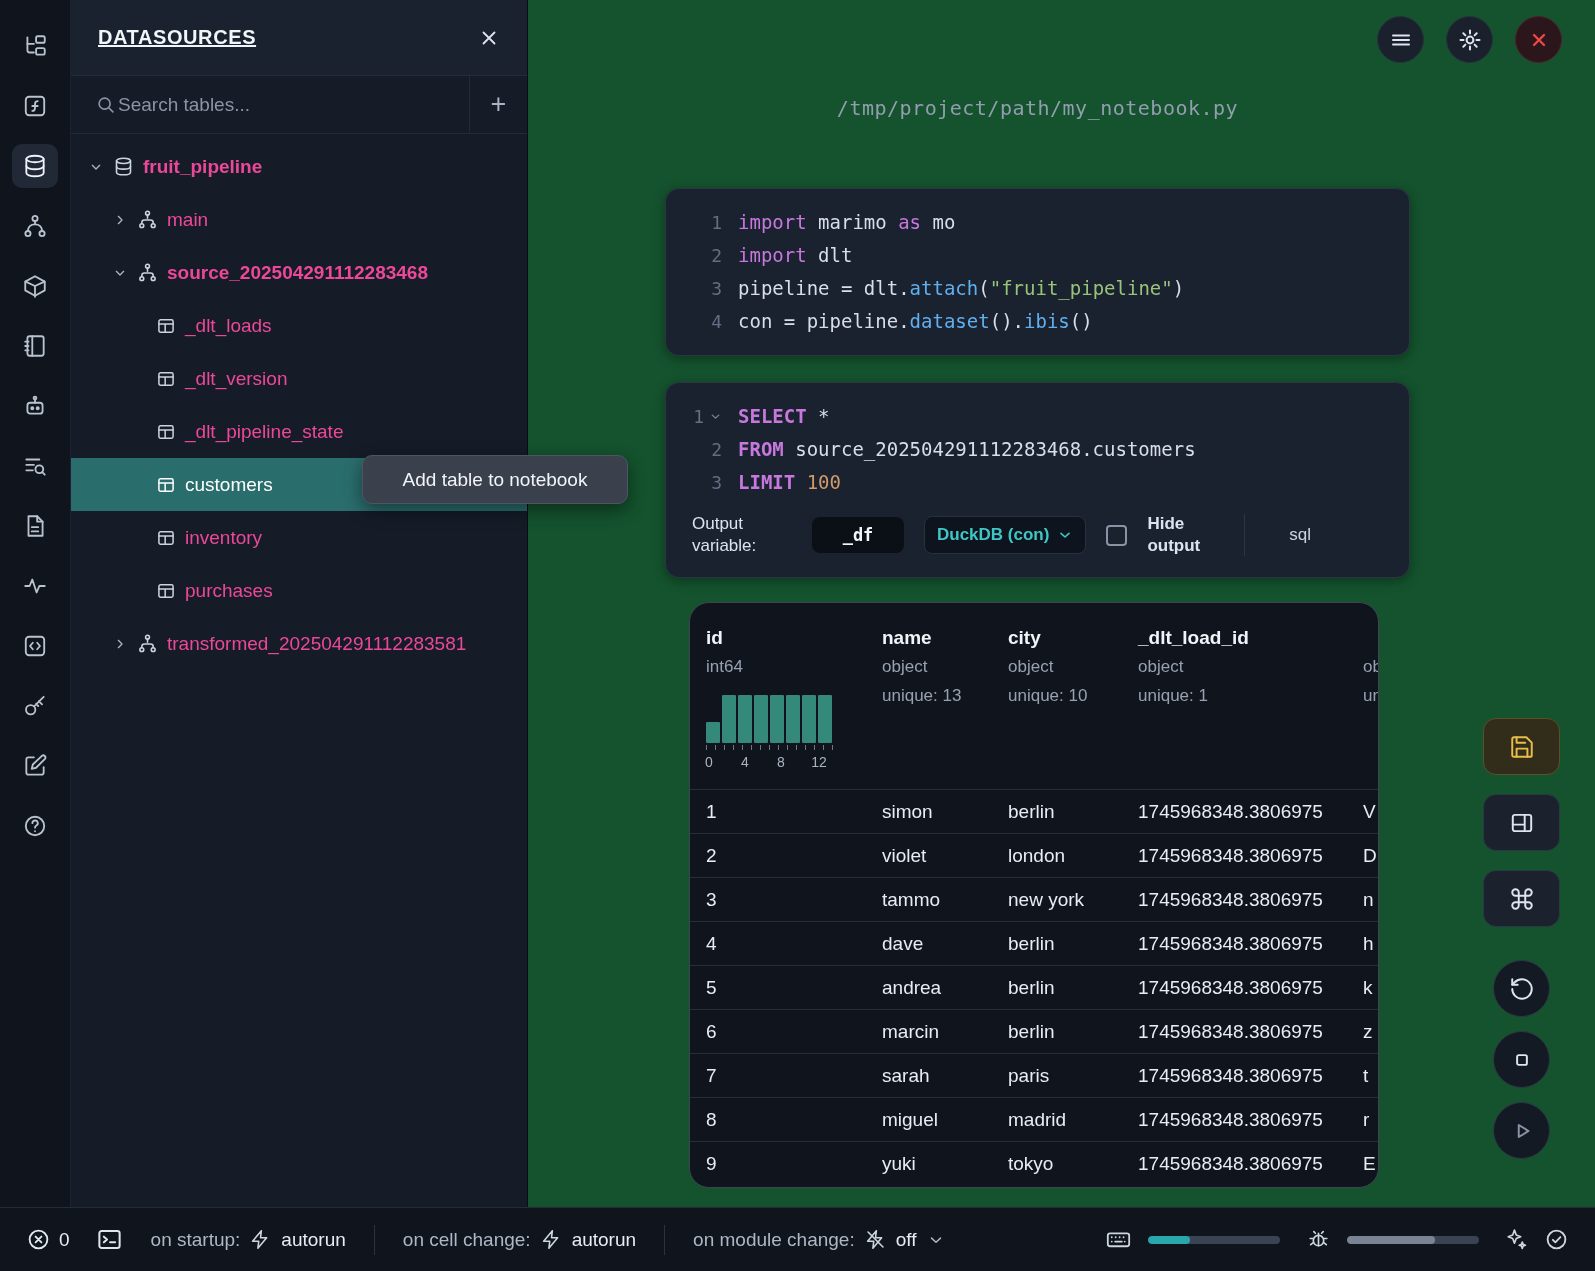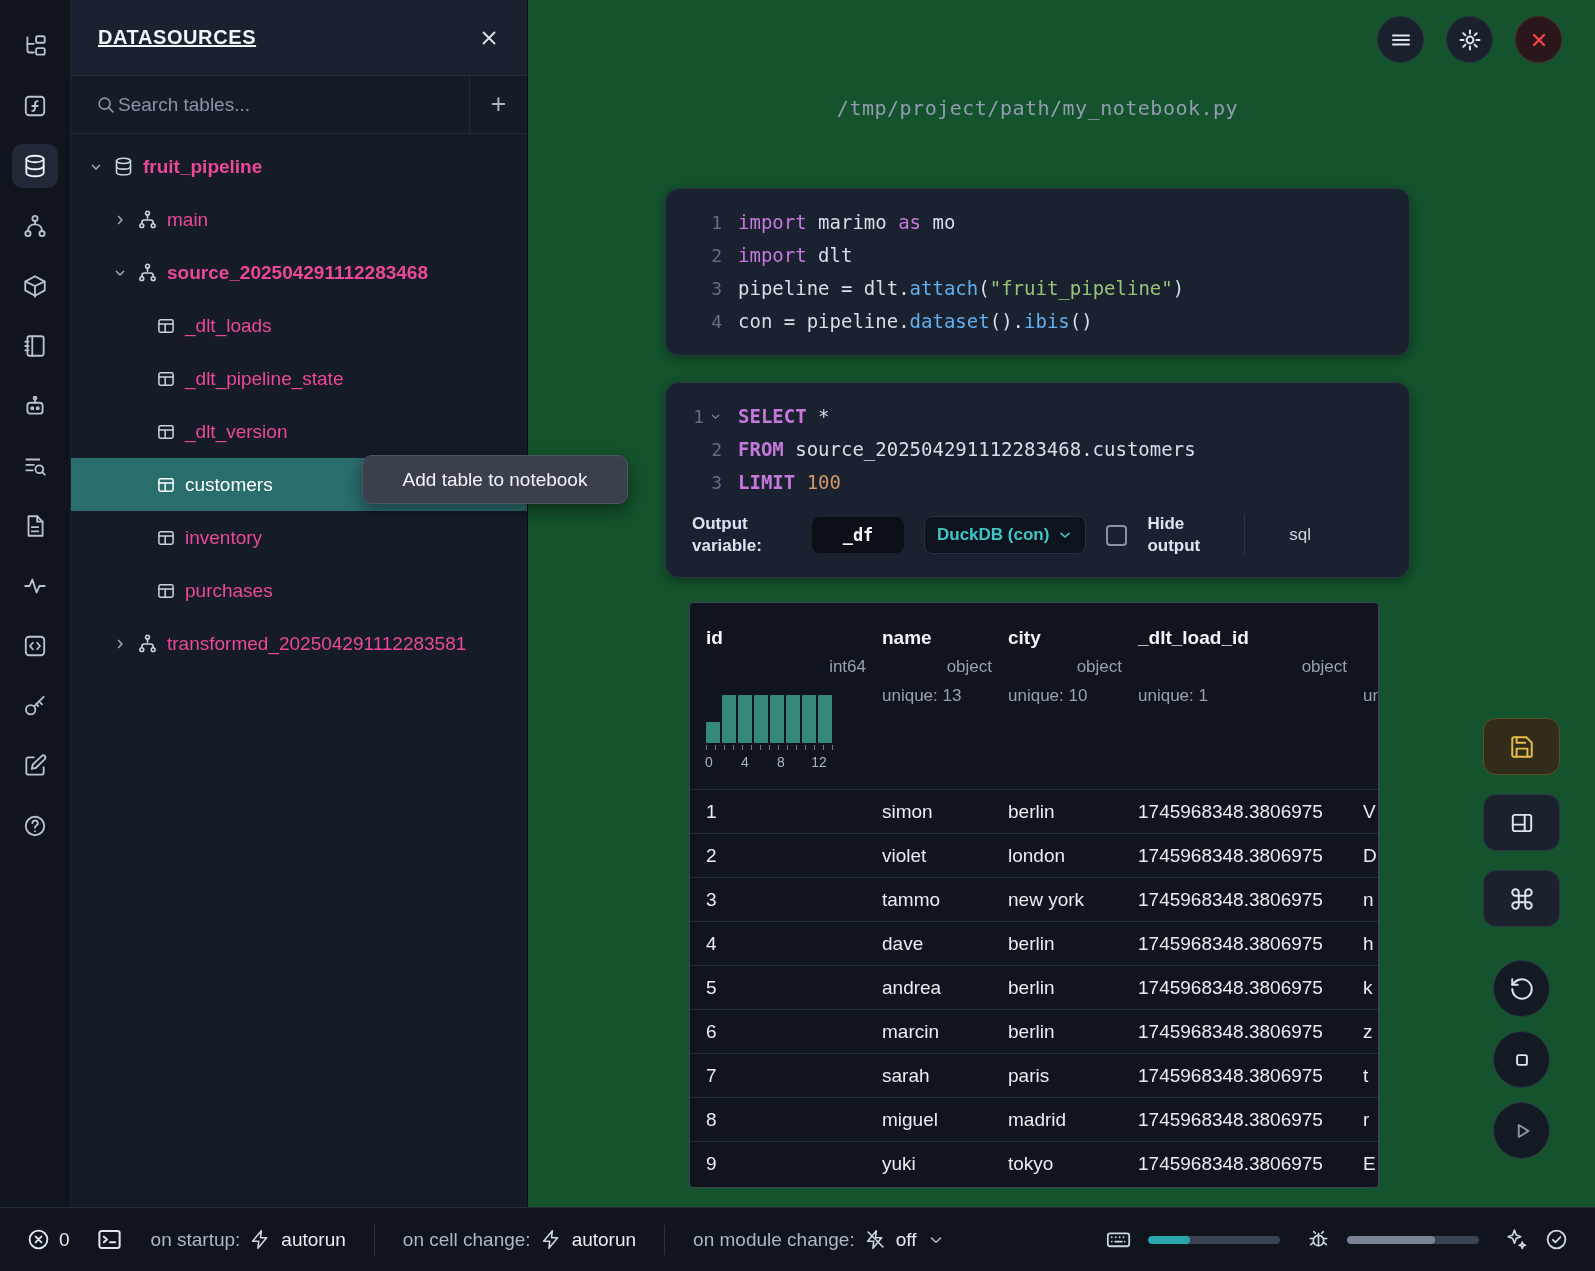--- a/index.html
+++ b/index.html
@@ -59,41 +59,41 @@
   .code{margin-left:16px;font-family:"DejaVu Sans Mono",monospace;font-size:19px;white-space:pre;}
   .code-line{height:33px;line-height:33px;}
   .tk-kw{color:#c678dd;}
   .sqlcode .tk-kw{font-weight:bold;}
   .tk-fn{color:#61afef;}
   .tk-str{color:#98c379;}
   .tk-num{color:#d19a66;}
   .tk-pl,.tk-op{color:#d7deea;}
   .cell.sql{margin-top:26px;padding:17px 26px 0;}
   .cell-footer{display:flex;align-items:center;gap:20px;padding:14px 0 20px;}
-  .out-label{width:100px;font-size:17px;font-weight:bold;color:#dbe4f0;line-height:1.3;}
+  .out-label{width:100px;font-size:17px;font-weight:normal;color:#dbe4f0;line-height:1.3;}
   .var-box{background:#0b0f16;border:none;border-radius:8px;padding:8px 0;width:92px;text-align:center;color:#f2f5f9;font-size:17px;font-weight:bold;font-family:"DejaVu Sans Mono",monospace;}
   .engine-select{background:#0e141d;border:1px solid #273140;border-radius:8px;padding:8px 12px;display:flex;align-items:center;gap:8px;color:#3fc6c6;font-weight:bold;font-size:17px;cursor:pointer;}
   .engine-select .selchev{display:flex;color:#3fc6c6;}
   .checkbox{width:21px;height:21px;border:2px solid #8a93a5;border-radius:4px;background:transparent;cursor:pointer;flex-shrink:0;}
   .hide-label{width:62px;font-size:17px;font-weight:bold;color:#dbe4f0;line-height:1.3;}
   .vdiv{width:1px;height:42px;background:#2b3544;margin-left:auto;}
   .lang-label{font-size:17px;color:#cdd5e0;margin:0 72px 0 24px;}
 
   
-  .table-wrap{margin:24px 16px 0 161px;width:690px;height:586px;border:1px solid #3c4554;border-radius:4px;overflow:hidden;background:#10151d;}
+  .table-wrap{margin:24px 16px 0 161px;width:690px;height:586px;border:1px solid #3c4554;border-radius:20px;overflow:hidden;background:#10151d;}
   .tinner{width:877px;}
   .thead{display:flex;height:186px;}
   .thcol{padding:24px 0 0 16px;cursor:pointer;}
   .c0{width:176px;flex-shrink:0;}
   .c1{width:126px;flex-shrink:0;}
   .c2{width:130px;flex-shrink:0;}
   .c3{width:225px;flex-shrink:0;}
   .c4{width:220px;flex-shrink:0;}
   .cname{font-size:19px;font-weight:bold;color:#f0f4f9;min-height:22px;}
-  .cdtype{font-size:17px;color:#97a1b2;margin-top:8px;text-align:right;}
+  .cdtype{font-size:17px;color:#97a1b2;margin-top:8px;}
   .cstat{font-size:17px;color:#97a1b2;margin-top:9px;}
   .hist{margin-top:18px;width:130px;}
   .bars{display:flex;align-items:flex-end;gap:2px;height:48px;}
   .hbar{width:14px;background:#35897a;border-radius:1px;}
   .tickmarks{height:5px;width:128px;margin-top:2px;background:repeating-linear-gradient(90deg,#6b7584 0 1px,transparent 1px 9px);}
   .hticks{position:relative;height:18px;margin-top:4px;font-size:14px;color:#aab3c2;}
   .hticks span{position:absolute;transform:translateX(-50%);}
   .trow{display:flex;height:44px;align-items:center;border-top:1px solid #242d3a;cursor:pointer;}
   .tcell{padding-left:16px;font-size:19px;color:#e8edf4;overflow:hidden;white-space:nowrap;}
 
@@ -333,30 +333,30 @@
             </span>
           <span class="tlabel">_dlt_loads</span>
         </div>
         <div class="titem lv2">
           <span class="ticon">
               <svg width="20" height="20" viewBox="0 0 24 24" fill="none" stroke="currentColor" stroke-width="1.8" stroke-linecap="round" stroke-linejoin="round">
                 <rect x="3.5" y="4.5" width="17" height="15" rx="2"></rect>
                 <path d="M3.5 9.5h17M11 9.5v10"></path>
               </svg>
             </span>
-          <span class="tlabel">_dlt_pipeline_state</span>
+          <span class="tlabel">_dlt_version</span>
         </div>
         <div class="titem lv2">
           <span class="ticon">
               <svg width="20" height="20" viewBox="0 0 24 24" fill="none" stroke="currentColor" stroke-width="1.8" stroke-linecap="round" stroke-linejoin="round">
                 <rect x="3.5" y="4.5" width="17" height="15" rx="2"></rect>
                 <path d="M3.5 9.5h17M11 9.5v10"></path>
               </svg>
             </span>
-          <span class="tlabel">_dlt_version</span>
+          <span class="tlabel">_dlt_pipeline_state</span>
         </div>
         <div class="titem lv2 selected">
           <span class="ticon">
               <svg width="20" height="20" viewBox="0 0 24 24" fill="none" stroke="currentColor" stroke-width="1.8" stroke-linecap="round" stroke-linejoin="round">
                 <rect x="3.5" y="4.5" width="17" height="15" rx="2"></rect>
                 <path d="M3.5 9.5h17M11 9.5v10"></path>
               </svg>
             </span>
           <span class="tlabel">customers</span>
           <button class="tplus">

